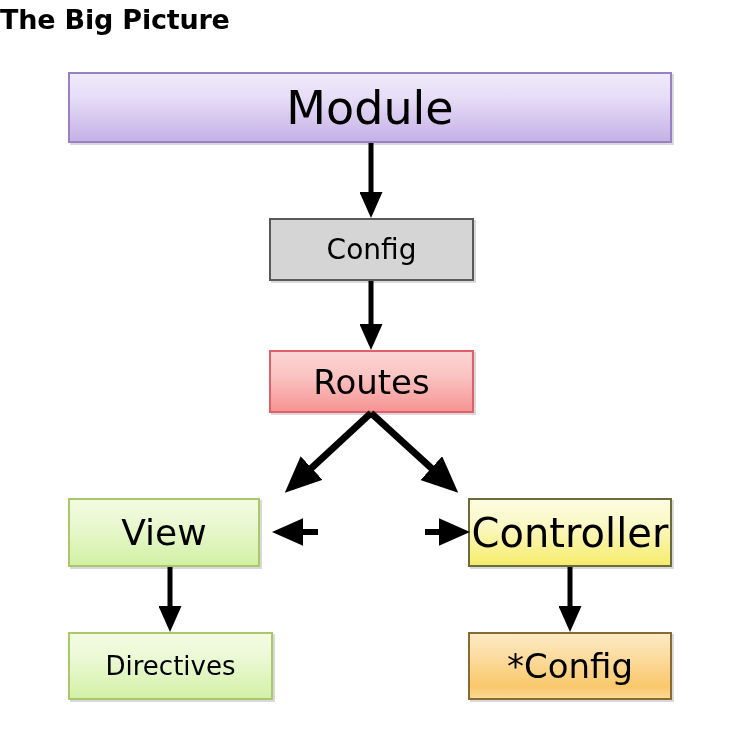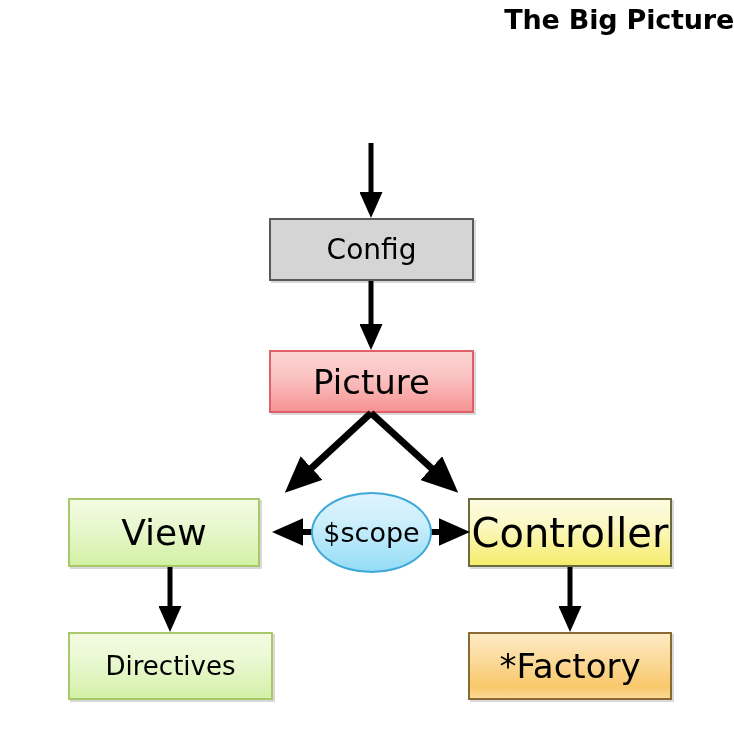--- a/index.html
+++ b/index.html
@@ -21,21 +21,21 @@
     width: 734px;
     height: 732px;
   }
 
   
   .diagram-title {
     position: absolute;
     left: 0;
     top: 4px;
     width: 734px;
-    text-align: right;
+    text-align: left;
     font-family: "DejaVu Sans", sans-serif;
     font-weight: bold;
     font-size: 27px;
     letter-spacing: -0.2px;
     color: #000000;
     white-space: nowrap;
   }
 
   
   .node {
@@ -158,28 +158,28 @@
 
     <line x1="318" y1="532" x2="279" y2="532" stroke="#000000" stroke-width="6" marker-end="url(#arrowhead)"></line>
 
     <line x1="425" y1="532" x2="463" y2="532" stroke="#000000" stroke-width="6" marker-end="url(#arrowhead)"></line>
 
     <line x1="170" y1="567" x2="170" y2="626" stroke="#000000" stroke-width="5" marker-end="url(#arrowhead)"></line>
 
     <line x1="570" y1="567" x2="570" y2="626" stroke="#000000" stroke-width="5" marker-end="url(#arrowhead)"></line>
   </svg>
 
+  <div class="node node-module">Module</div>
 
   <div class="node node-config">Config</div>
 
-  <div class="node node-routes">Picture</div>
+  <div class="node node-routes">Routes</div>
 
   <div class="node node-view">View</div>
 
-  <div class="node node-scope">$scope</div>
 
   <div class="node node-controller">Controller</div>
 
   <div class="node node-directives">Directives</div>
 
-  <div class="node node-factory">*Factory</div>
+  <div class="node node-factory">*Config</div>
 
 </div>
 
 </body></html>

